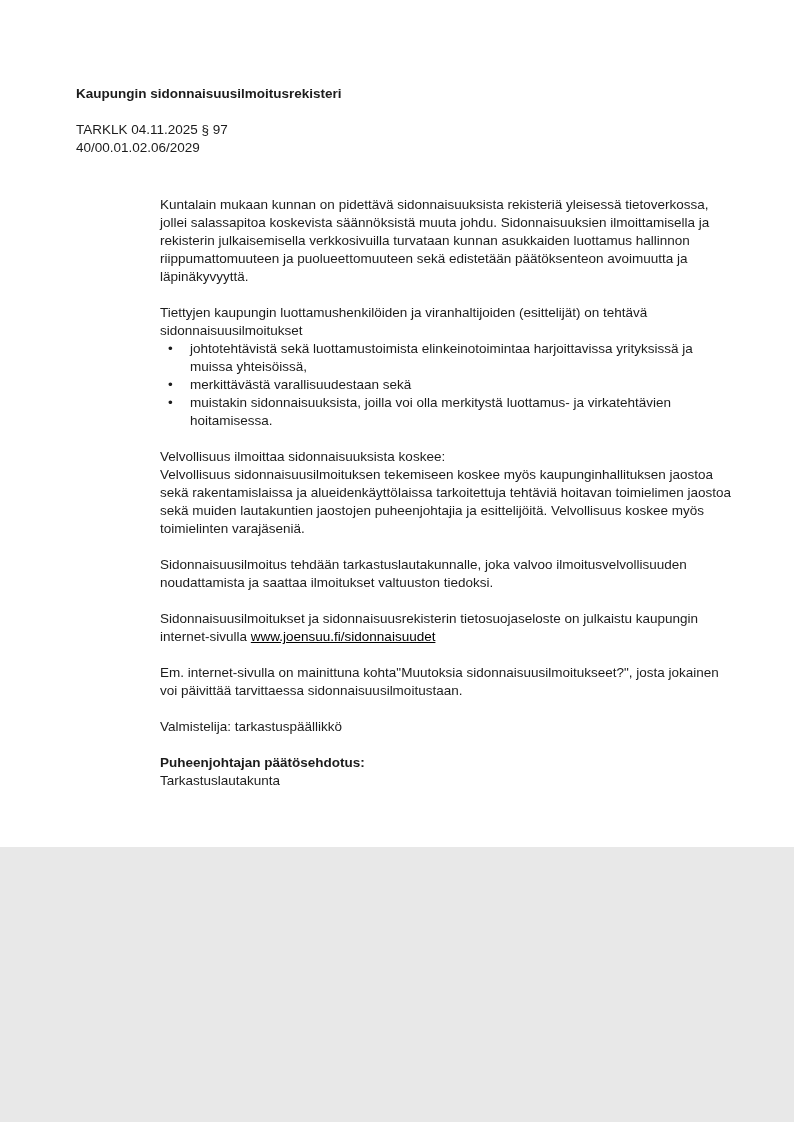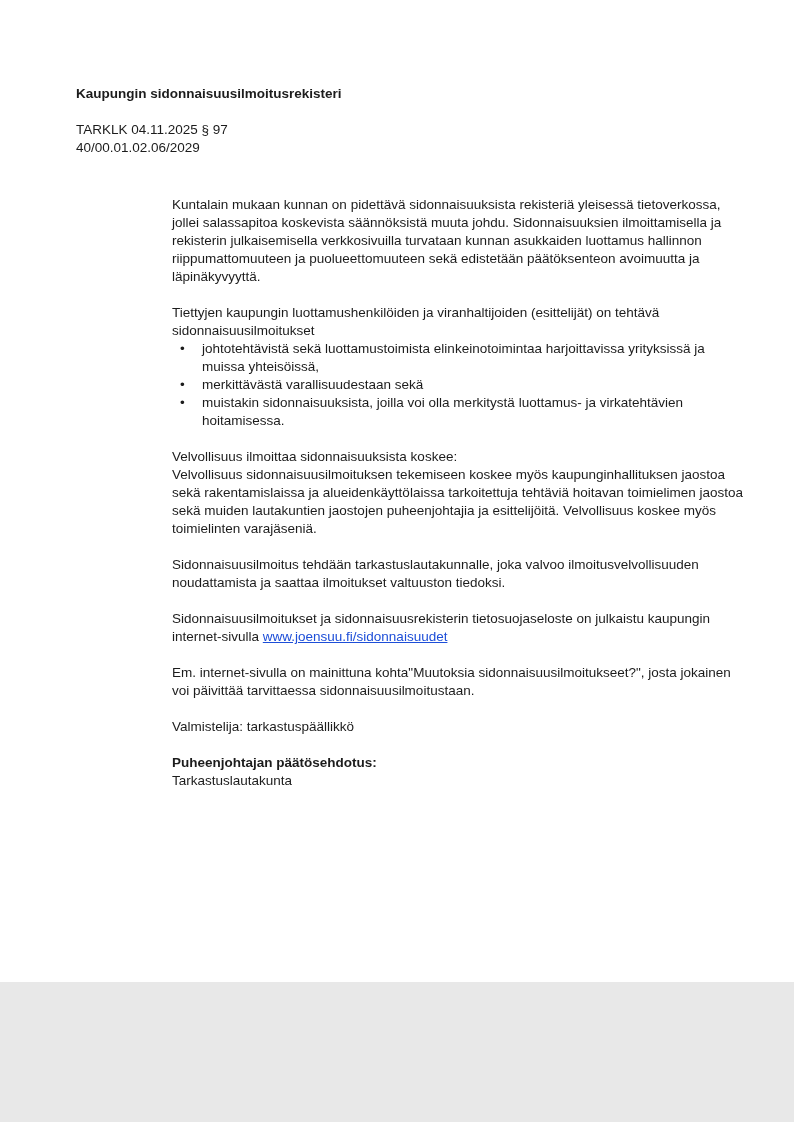--- a/index.html
+++ b/index.html
@@ -1,43 +1,43 @@
 <!DOCTYPE html>
 <html><head>
 <meta charset="utf-8">
 <style>
   html, body { margin: 0; padding: 0; background: #e8e8e8; }
   .page {
     position: relative;
     width: 794px;
-    height: 982px;
+    height: 847px;
     margin: 0 auto;
     background: #ffffff;
     font-family: "Liberation Sans", sans-serif;
     font-size: 13.5px;
     line-height: 18px;
     color: #1c1c1c;
     overflow: hidden;
   }
   .header { position: absolute; left: 76px; top: 85px; }
   .doc-title { font-weight: bold; margin: 0 0 18px 0; font-size: 13.5px; }
   .meta-line { margin: 0; }
-  .content { position: absolute; left: 172px; top: 196px; width: 578px; }
+  .content { position: absolute; left: 160px; top: 196px; width: 578px; }
   .content p { margin: 0 0 18px 0; }
   .content p.no-gap { margin-bottom: 0; }
   ul.bullets { list-style: none; margin: 0 0 18px 0; padding: 0; }
   ul.bullets li { position: relative; padding-left: 30px; }
   ul.bullets li::before {
     content: "\2022";
     position: absolute;
     left: 8px;
     top: 0;
   }
   .link {
-    color: #1d4ed8;
+    color: #000000;
     cursor: pointer;
   }
   .bold-heading { font-weight: bold; margin: 0 !important; }
 </style>
 </head>
 <body>
 
 <div class="page">
 
   <div class="header">

